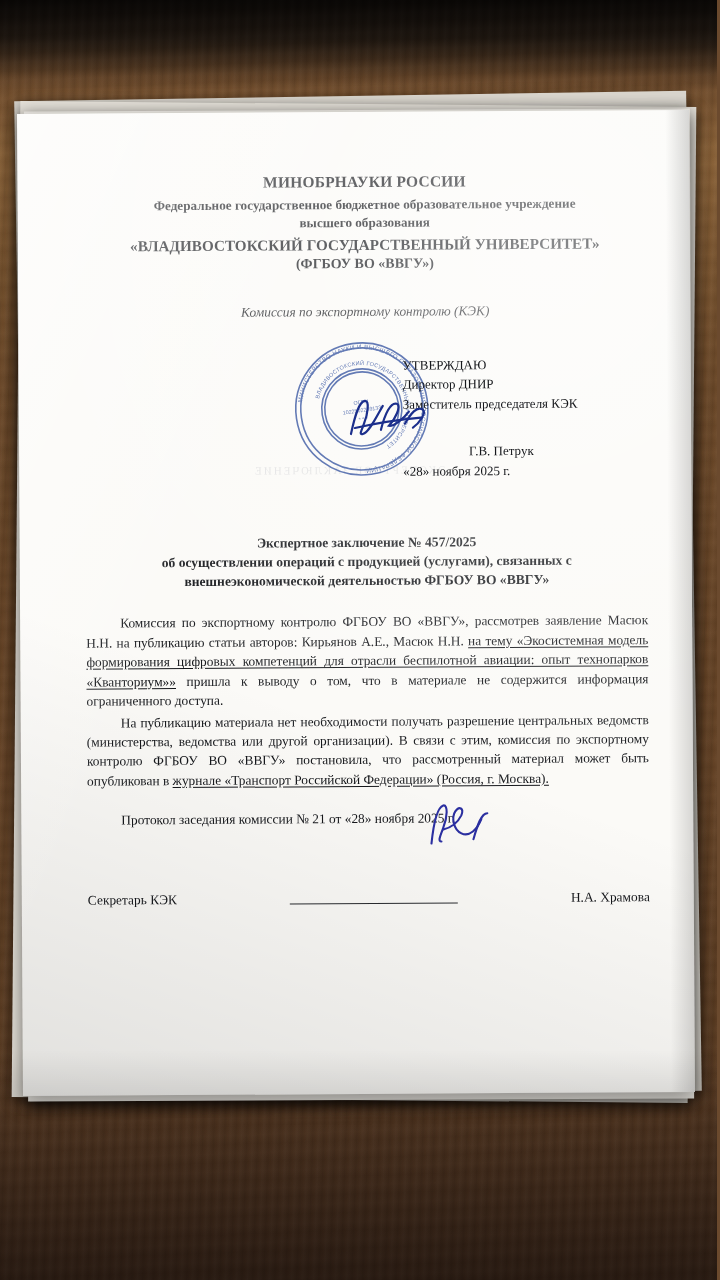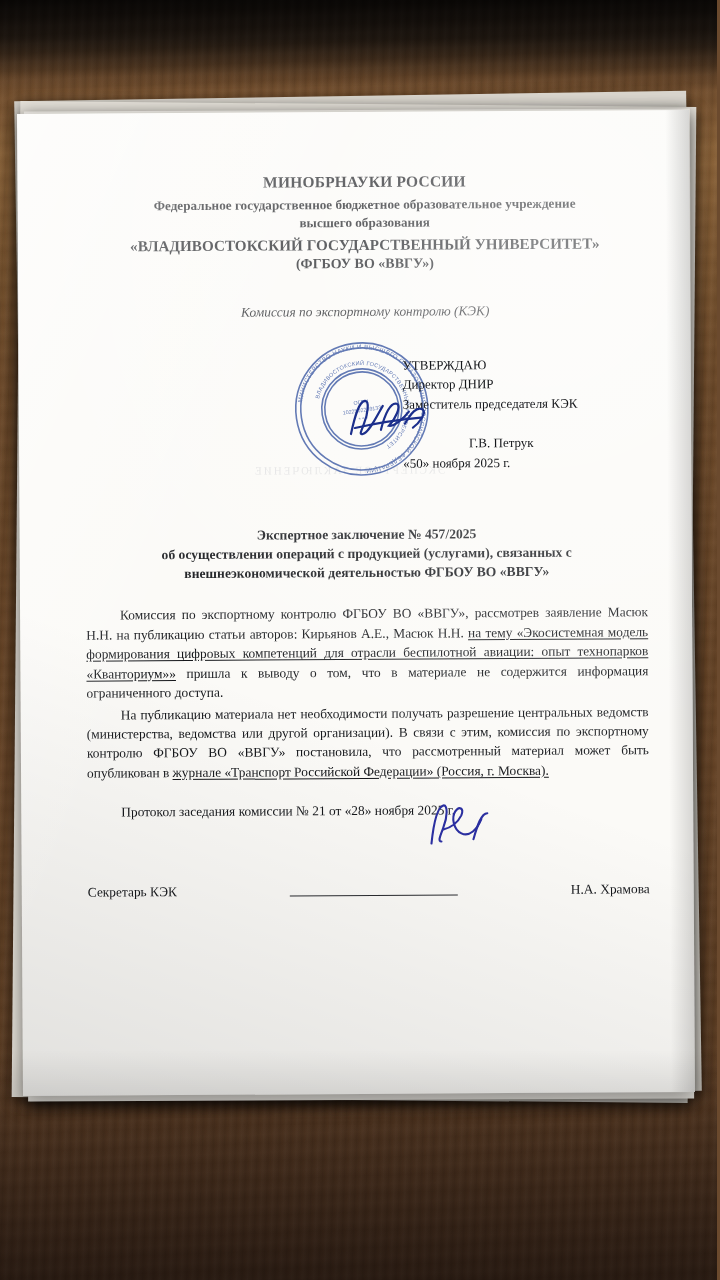--- a/index.html
+++ b/index.html
@@ -123,21 +123,21 @@
     margin-top: 36px;
     margin-left: 318px;
     font-size: 13px;
     line-height: 1.5;
     color: #15171b;
     position: relative;
     z-index: 3;
   }
   .approve-block .ln { white-space: nowrap; }
   .sig-line {
-    margin-top: 20px;
+    margin-top: 28px;
     white-space: nowrap;
   }
   .sig-gap { display: inline-block; width: 66px; }
 
   .title-block {
     margin-top: 52px;
     text-align: center;
     font-weight: bold;
     font-size: 13.6px;
     line-height: 1.4;
@@ -256,21 +256,21 @@
 
       <div class="kek-line">Комиссия по экспортному контролю (КЭК)</div>
 
       <div class="approve-block">
         <div class="ln">УТВЕРЖДАЮ</div>
         <div class="ln">Директор ДНИР</div>
         <div class="ln">Заместитель председателя КЭК</div>
         <div class="sig-line">
           <span class="sig-gap"></span><span>Г.В. Петрук</span>
         </div>
-        <div class="ln">«50» ноября 2025 г.</div>
+        <div class="ln">«28» ноября 2025 г.</div>
       </div>
 
       <div class="title-block">
         <div>Экспертное заключение № 457/2025</div>
         <div>об осуществлении операций с продукцией (услугами), связанных с</div>
         <div>внешнеэкономической деятельностью ФГБОУ ВО «ВВГУ»</div>
       </div>
 
       <div class="body-text">
         <p><span>Комиссия по экспортному контролю ФГБОУ ВО «ВВГУ», рассмотрев заявление Масюк Н.Н. на публикацию статьи авторов: Кирьянов А.Е., Масюк Н.Н. </span><span class="u">на тему «Экосистемная модель формирования цифровых компетенций для отрасли беспилотной авиации: опыт технопарков «Кванториум»»</span><span> пришла к выводу о том, что в материале не содержится информация ограниченного доступа.</span></p>

